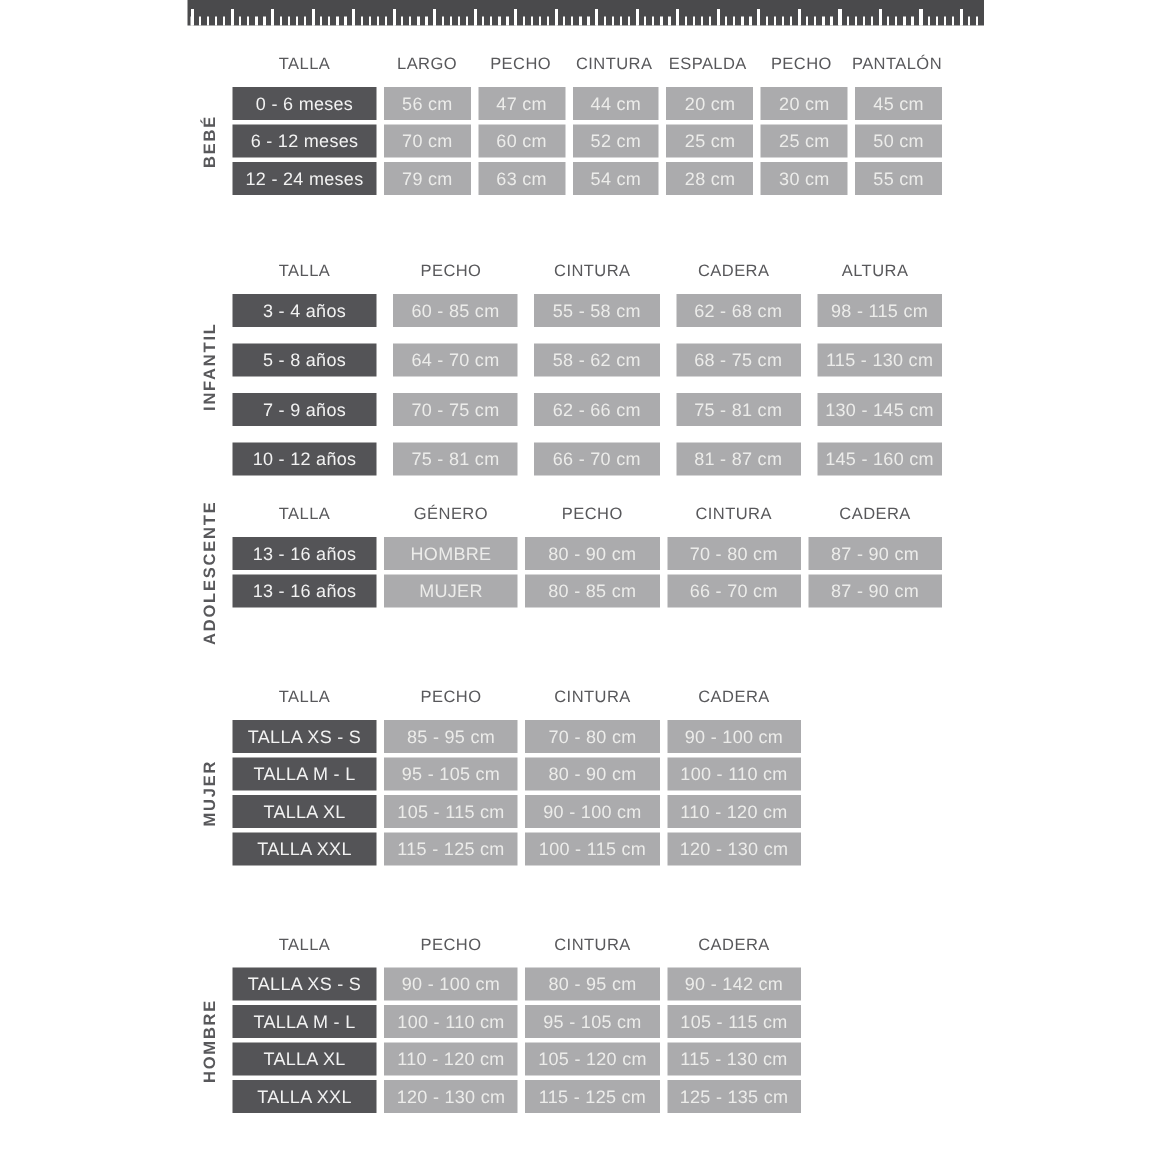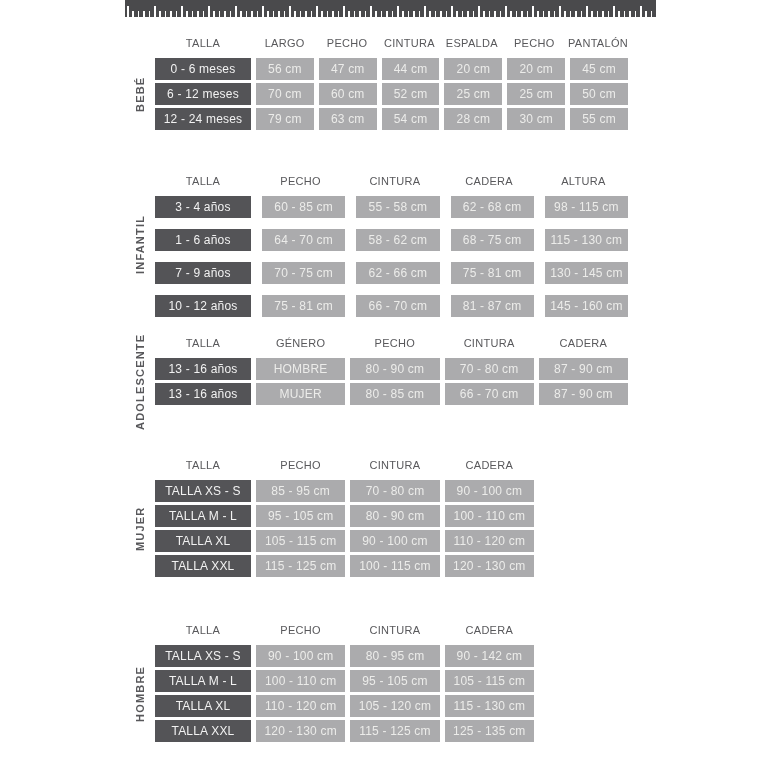--- a/index.html
+++ b/index.html
@@ -132,21 +132,21 @@
         <div class="th">CINTURA</div>
         <div class="th">CADERA</div>
         <div class="th">ALTURA</div>
       </div>
       <div class="grid tbody" style="grid-template-columns: 96px repeat(4, 1fr); gap: 11px;">
         <div class="cell talla">3 - 4 años</div>
         <div class="cell val">60 - 85 cm</div>
         <div class="cell val">55 - 58 cm</div>
         <div class="cell val">62 - 68 cm</div>
         <div class="cell val">98 - 115 cm</div>
-        <div class="cell talla">1 - 6 años</div>
+        <div class="cell talla">5 - 8 años</div>
         <div class="cell val">64 - 70 cm</div>
         <div class="cell val">58 - 62 cm</div>
         <div class="cell val">68 - 75 cm</div>
         <div class="cell val">115 - 130 cm</div>
         <div class="cell talla">7 - 9 años</div>
         <div class="cell val">70 - 75 cm</div>
         <div class="cell val">62 - 66 cm</div>
         <div class="cell val">75 - 81 cm</div>
         <div class="cell val">130 - 145 cm</div>
         <div class="cell talla">10 - 12 años</div>

